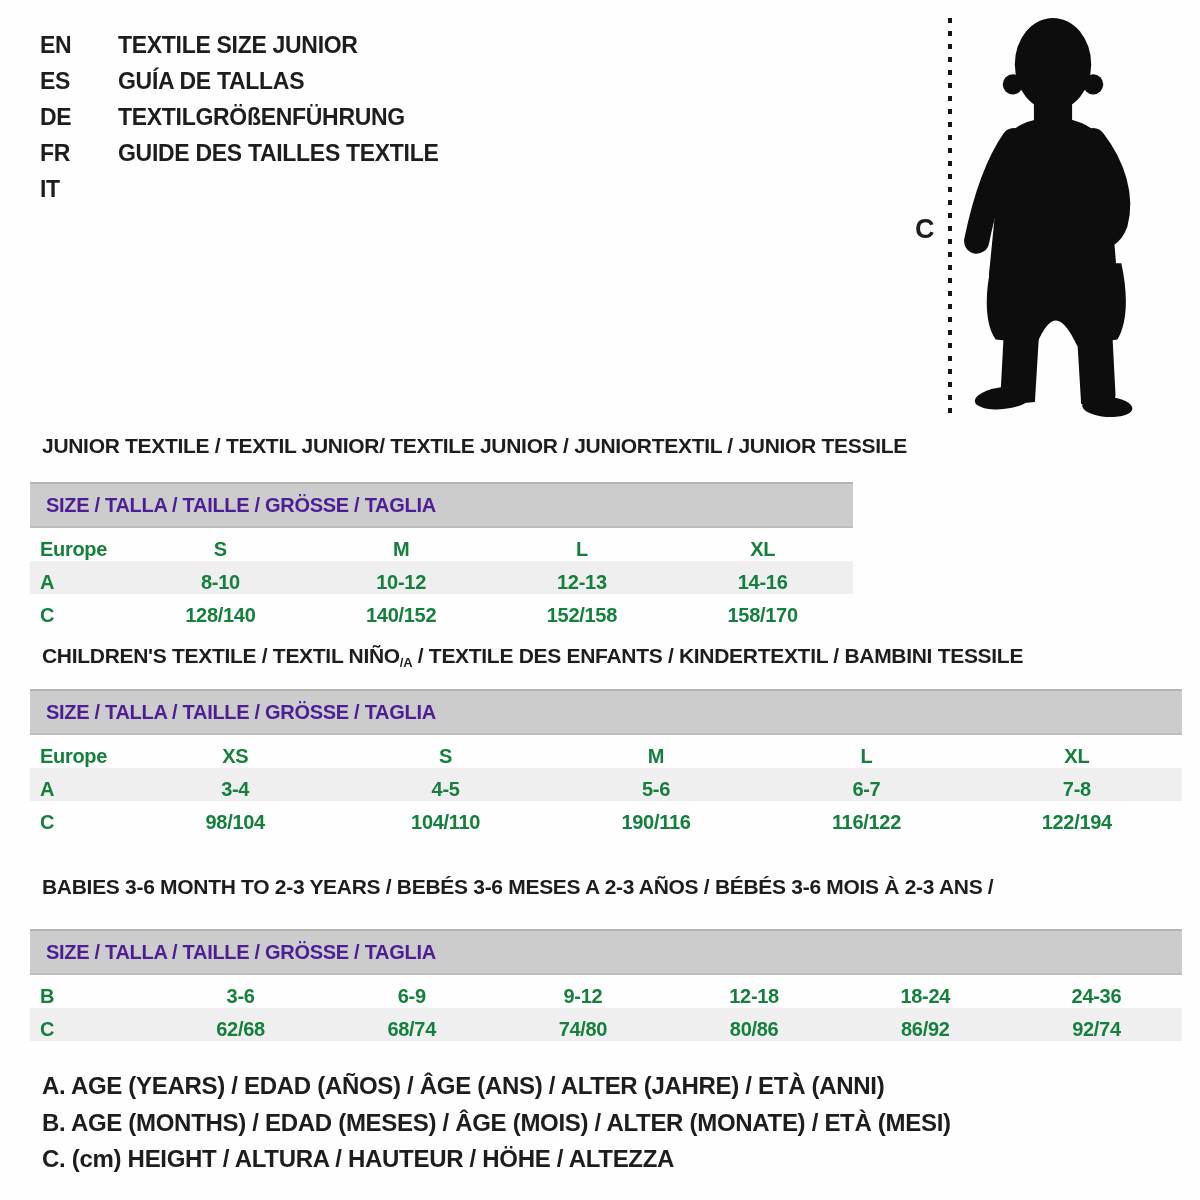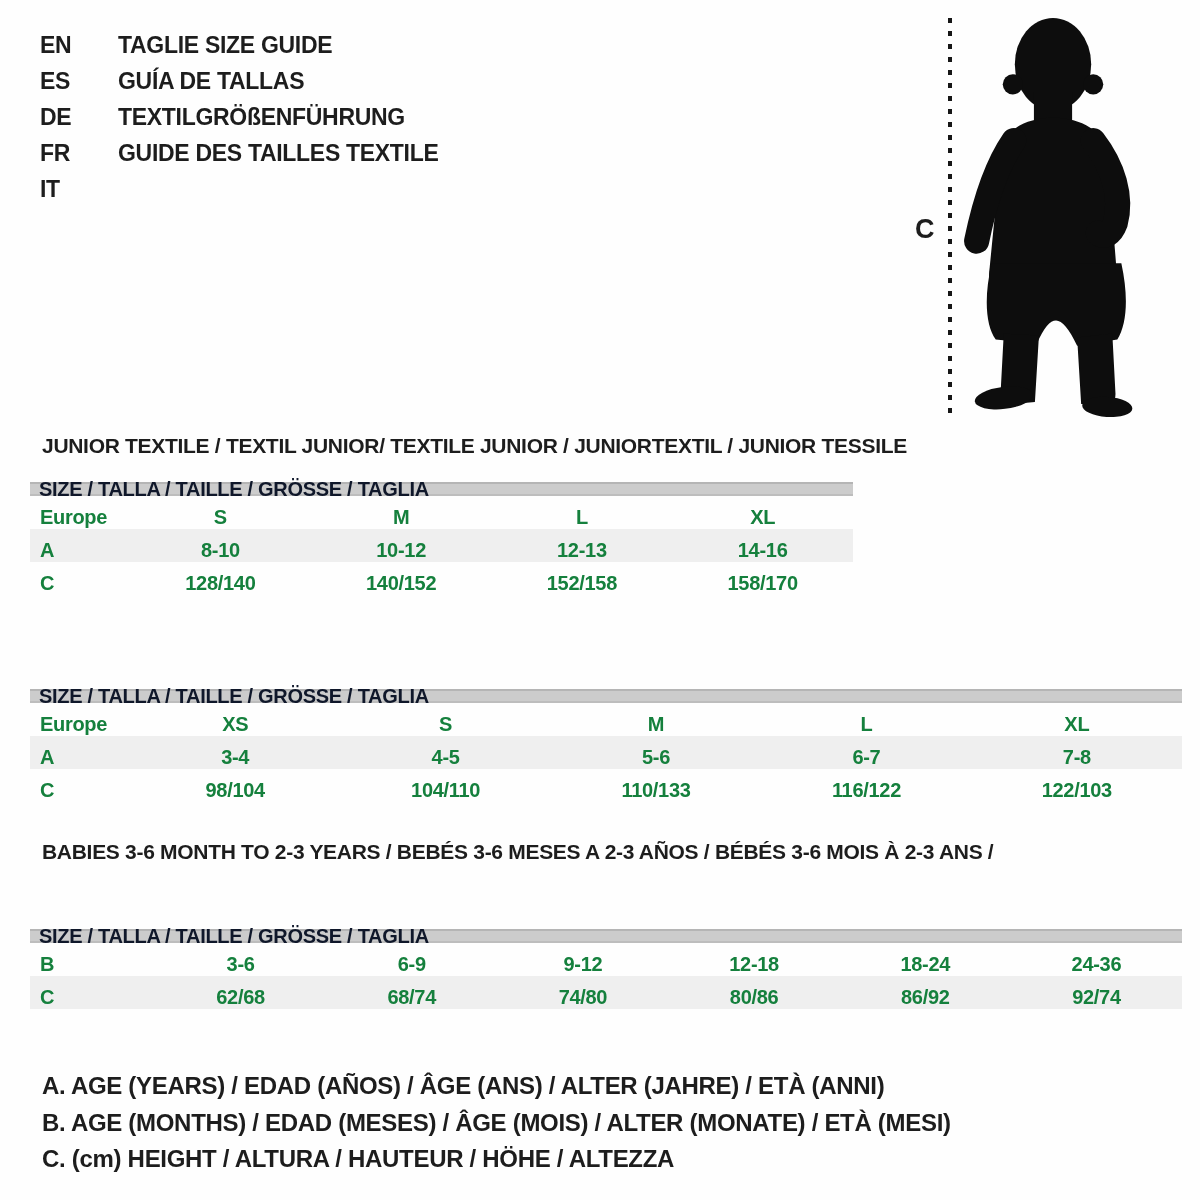--- a/index.html
+++ b/index.html
@@ -25,42 +25,42 @@
   }
   #measure-label{position:absolute;left:915px;top:214px;font-size:27px;}
   #toddler{position:absolute;left:963px;top:14px;}
   
   .sec-title{position:absolute;font-size:21px;white-space:nowrap;}
   .sub{font-size:13px;vertical-align:-4px;}
   #babies-title{line-height:34px;}
   
   .size-table{position:absolute;}
   .bar{
-    box-sizing:border-box;height:14px;background:#cccccc;
+    box-sizing:border-box;height:46px;background:#cccccc;
     border-top:2px solid #b5b5b5;border-bottom:2px solid #bdbdbd;
-    display:flex;align-items:center;padding-left:9px;
-    font-size:20px;color:#0f172a;
+    display:flex;align-items:center;padding-left:16px;
+    font-size:20px;color:#4c1d95;
   }
   .trow{display:flex;height:33px;align-items:flex-end;font-size:20px;color:#15803d;}
   .trow.shaded{background:#efefef;}
   .tlabel{width:100px;flex:0 0 100px;padding-left:10px;box-sizing:border-box;}
   .babies .tlabel{width:125px;flex:0 0 125px;}
   .tcell{flex:1;text-align:center;}
   
   #footnotes{position:absolute;left:42px;top:1068px;font-size:24px;line-height:36.5px;}
 </style>
 </head>
 <body>
 
 <div id="page">
 
   <div id="langs">
     <div class="lang-row">
       <span class="lang-code">EN</span>
-      <span class="lang-title">TAGLIE SIZE GUIDE</span>
+      <span class="lang-title">TEXTILE SIZE JUNIOR</span>
     </div>
     <div class="lang-row">
       <span class="lang-code">ES</span>
       <span class="lang-title">GUÍA DE TALLAS</span>
     </div>
     <div class="lang-row">
       <span class="lang-code">DE</span>
       <span class="lang-title">TEXTILGRÖßENFÜHRUNG</span>
     </div>
     <div class="lang-row">
@@ -110,20 +110,21 @@
     </div>
     <div class="trow">
       <span class="tlabel">C</span>
       <span class="tcell">128/140</span>
       <span class="tcell">140/152</span>
       <span class="tcell">152/158</span>
       <span class="tcell">158/170</span>
     </div>
   </div>
 
+  <div class="sec-title" style="left:42px;top:644px;"><span>CHILDREN'S TEXTILE / TEXTIL NIÑO</span><span class="sub">/A</span><span> / TEXTILE DES ENFANTS / KINDERTEXTIL / BAMBINI TESSILE</span></div>
   <div class="size-table" style="left:30px;top:689px;width:1152px;">
     <div class="bar">SIZE / TALLA / TAILLE / GRÖSSE / TAGLIA</div>
     <div class="trow">
       <span class="tlabel">Europe</span>
       <span class="tcell">XS</span>
       <span class="tcell">S</span>
       <span class="tcell">M</span>
       <span class="tcell">L</span>
       <span class="tcell">XL</span>
     </div>
@@ -132,27 +133,27 @@
       <span class="tcell">3-4</span>
       <span class="tcell">4-5</span>
       <span class="tcell">5-6</span>
       <span class="tcell">6-7</span>
       <span class="tcell">7-8</span>
     </div>
     <div class="trow">
       <span class="tlabel">C</span>
       <span class="tcell">98/104</span>
       <span class="tcell">104/110</span>
-      <span class="tcell">110/133</span>
+      <span class="tcell">190/116</span>
       <span class="tcell">116/122</span>
-      <span class="tcell">122/103</span>
+      <span class="tcell">122/194</span>
     </div>
   </div>
 
-  <div class="sec-title" id="babies-title" style="left:42px;top:835px;">
+  <div class="sec-title" id="babies-title" style="left:42px;top:870px;">
     <div>BABIES 3-6 MONTH TO 2-3 YEARS / BEBÉS 3-6 MESES A 2-3 AÑOS / BÉBÉS 3-6 MOIS À 2-3 ANS /</div>
   </div>
   <div class="size-table babies" style="left:30px;top:929px;width:1152px;">
     <div class="bar">SIZE / TALLA / TAILLE / GRÖSSE / TAGLIA</div>
     <div class="trow">
       <span class="tlabel">B</span>
       <span class="tcell">3-6</span>
       <span class="tcell">6-9</span>
       <span class="tcell">9-12</span>
       <span class="tcell">12-18</span>

